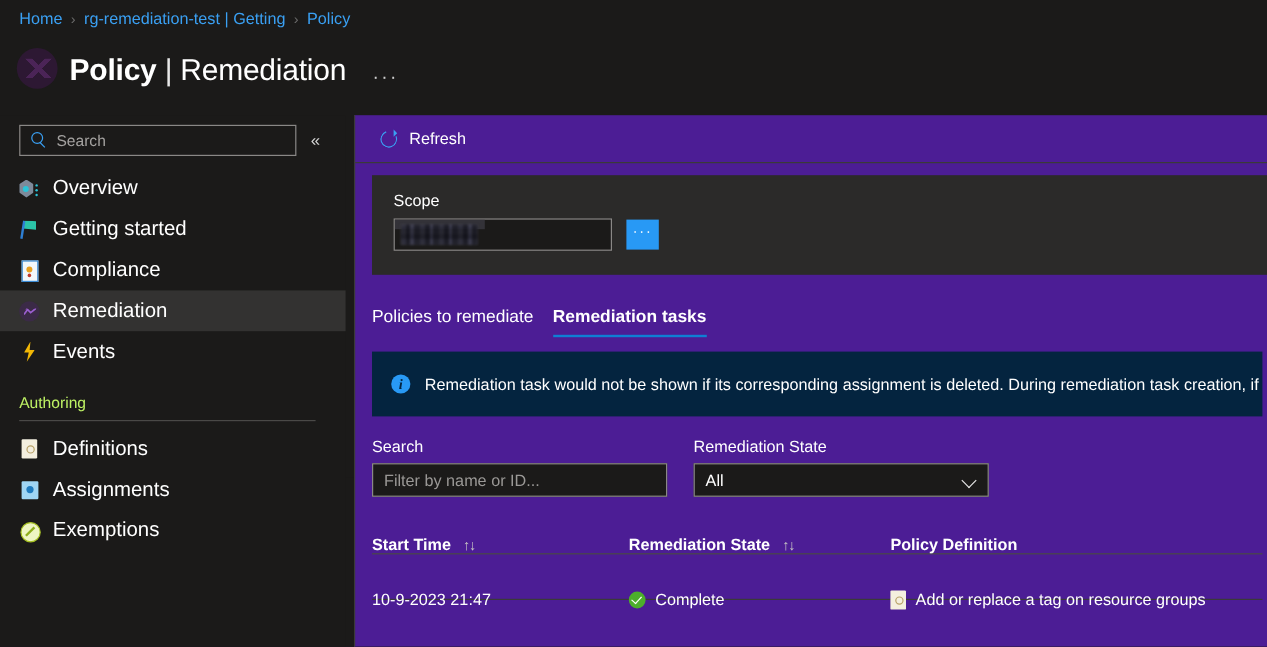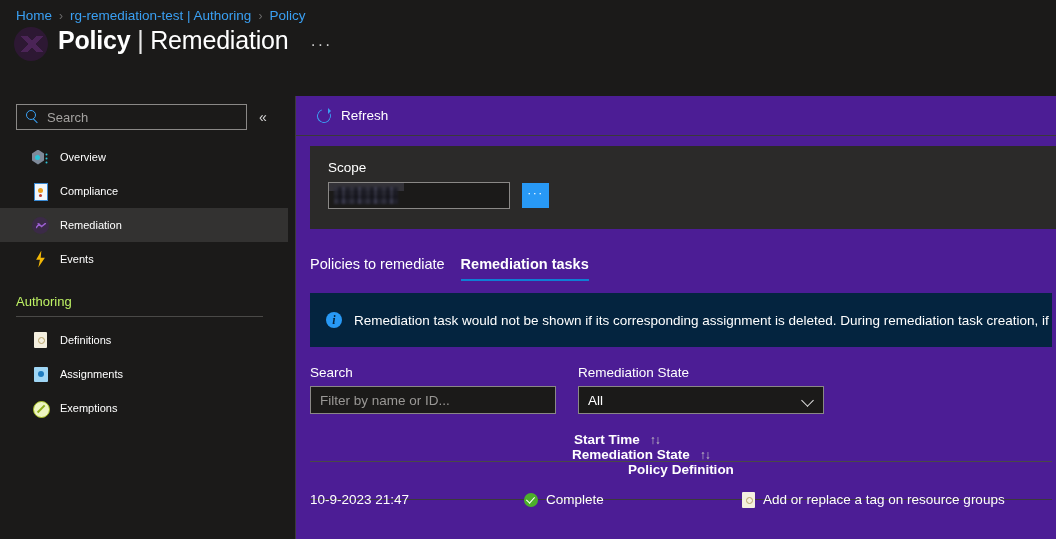--- a/index.html
+++ b/index.html
@@ -18,22 +18,22 @@
   .breadcrumb {
     position: absolute; left: 16px; top: 7px;
     display: flex; align-items: center; gap: 7px;
     font-size: 13.5px; line-height: 18px;
   }
   .crumb { color: #3aa0f3; cursor: pointer; white-space: nowrap; }
   .crumb-sep { color: #6b6b6b; font-size: 12px; }
 
   
   .title-row {
-    position: absolute; left: 14px; top: 20px;
-    display: flex; align-items: center;
+    position: absolute; left: 14px; top: 33px;
+    display: flex; align-items: flex-end;
   }
   .res-avatar {
     width: 34px; height: 34px; border-radius: 50%;
     background: #2d1833;
     position: relative; overflow: hidden; flex: none;
     margin-top: 7px;
   }
   .res-avatar::before {
     content: ""; position: absolute; left: 4px; top: 9px;
     width: 26px; height: 16px;
@@ -90,22 +90,22 @@
   }
   .side-search-input::placeholder { color: #a4a2a0; }
   .collapse-btn {
     margin-left: 12px; color: #d6d6d6; font-size: 14px;
     cursor: pointer; user-select: none; line-height: 1;
   }
 
   .nav-list { margin-top: 10px; }
   .nav-item {
     display: flex; align-items: center;
-    height: 34px; padding-left: 32px;
-    cursor: pointer; font-size: 11px; color: #ffffff;
+    height: 34px; padding-left: 16px;
+    cursor: pointer; font-size: 17px; color: #ffffff;
   }
   .nav-item.selected { background: #333231; }
   .nav-icon { width: 17px; height: 17px; margin-right: 11px; flex: none; position: relative; }
   .nav-label { white-space: nowrap; }
 
   .nav-section {
     margin-top: 18px; padding: 0 18px 0 16px;
   }
   .nav-section-title { font-size: 13px; font-weight: 400; color: #bef264; }
   .nav-section-rule {
@@ -248,24 +248,23 @@
   .chev::before {
     content: ""; position: absolute; left: 0px; top: 1px;
     width: 8px; height: 8px;
     border-right: 1.5px solid #e6e6e6; border-bottom: 1.5px solid #e6e6e6;
     transform: rotate(45deg);
   }
 
   
   .table { margin: 18px 0 0 14px; width: 742px; }
   .thead {
-    display: flex; align-items: center;
+    display: flex; align-items: flex-end;
     height: 30px; font-size: 13.5px; font-weight: 700;
     border-bottom: 1px solid #4a4947;
-    flex-direction: column;
   }
   .th { display: flex; align-items: center; white-space: nowrap; }
   .th-sort {
     margin-left: 10px; color: #c8c6c4; font-size: 12px;
     font-weight: 400; cursor: pointer; letter-spacing: -1px;
   }
   .col-start { width: 214px; }
   .col-state { width: 218px; }
   .col-def   { flex: 1; }
 
@@ -384,21 +383,21 @@
   }
 </style>
 </head>
 <body>
 
 <div id="app">
 
   <div class="breadcrumb">
     <span class="crumb">Home</span>
     <span class="crumb-sep">›</span>
-    <span class="crumb">rg-remediation-test | Authoring</span>
+    <span class="crumb">rg-remediation-test | Getting</span>
     <span class="crumb-sep">›</span>
     <span class="crumb">Policy</span>
   </div>
 
   <div class="title-row">
     <div class="res-avatar"></div>
     <div class="page-title">
       <span>Policy</span>
       <span class="title-bar-sep">|</span>
       <span class="title-light">Remediation</span>
@@ -418,20 +417,26 @@
 
     <div class="nav-list">
       <div class="nav-item">
         <span class="nav-icon">
             <i class="ic-overview"></i>
           </span>
         <span class="nav-label">Overview</span>
       </div>
       <div class="nav-item">
         <span class="nav-icon">
+            <i class="ic-flag"></i>
+          </span>
+        <span class="nav-label">Getting started</span>
+      </div>
+      <div class="nav-item">
+        <span class="nav-icon">
             <i class="ic-doc"></i>
           </span>
         <span class="nav-label">Compliance</span>
       </div>
       <div class="nav-item selected">
         <span class="nav-icon">
           <i class="ic-remed"></i>
           <svg class="remed-zig" viewBox="0 0 10 6">
             <polyline points="0,5 3,1 5.5,3.5 10,0" fill="none" stroke="#9b5fd0" stroke-width="1.4"></polyline>
           </svg>

